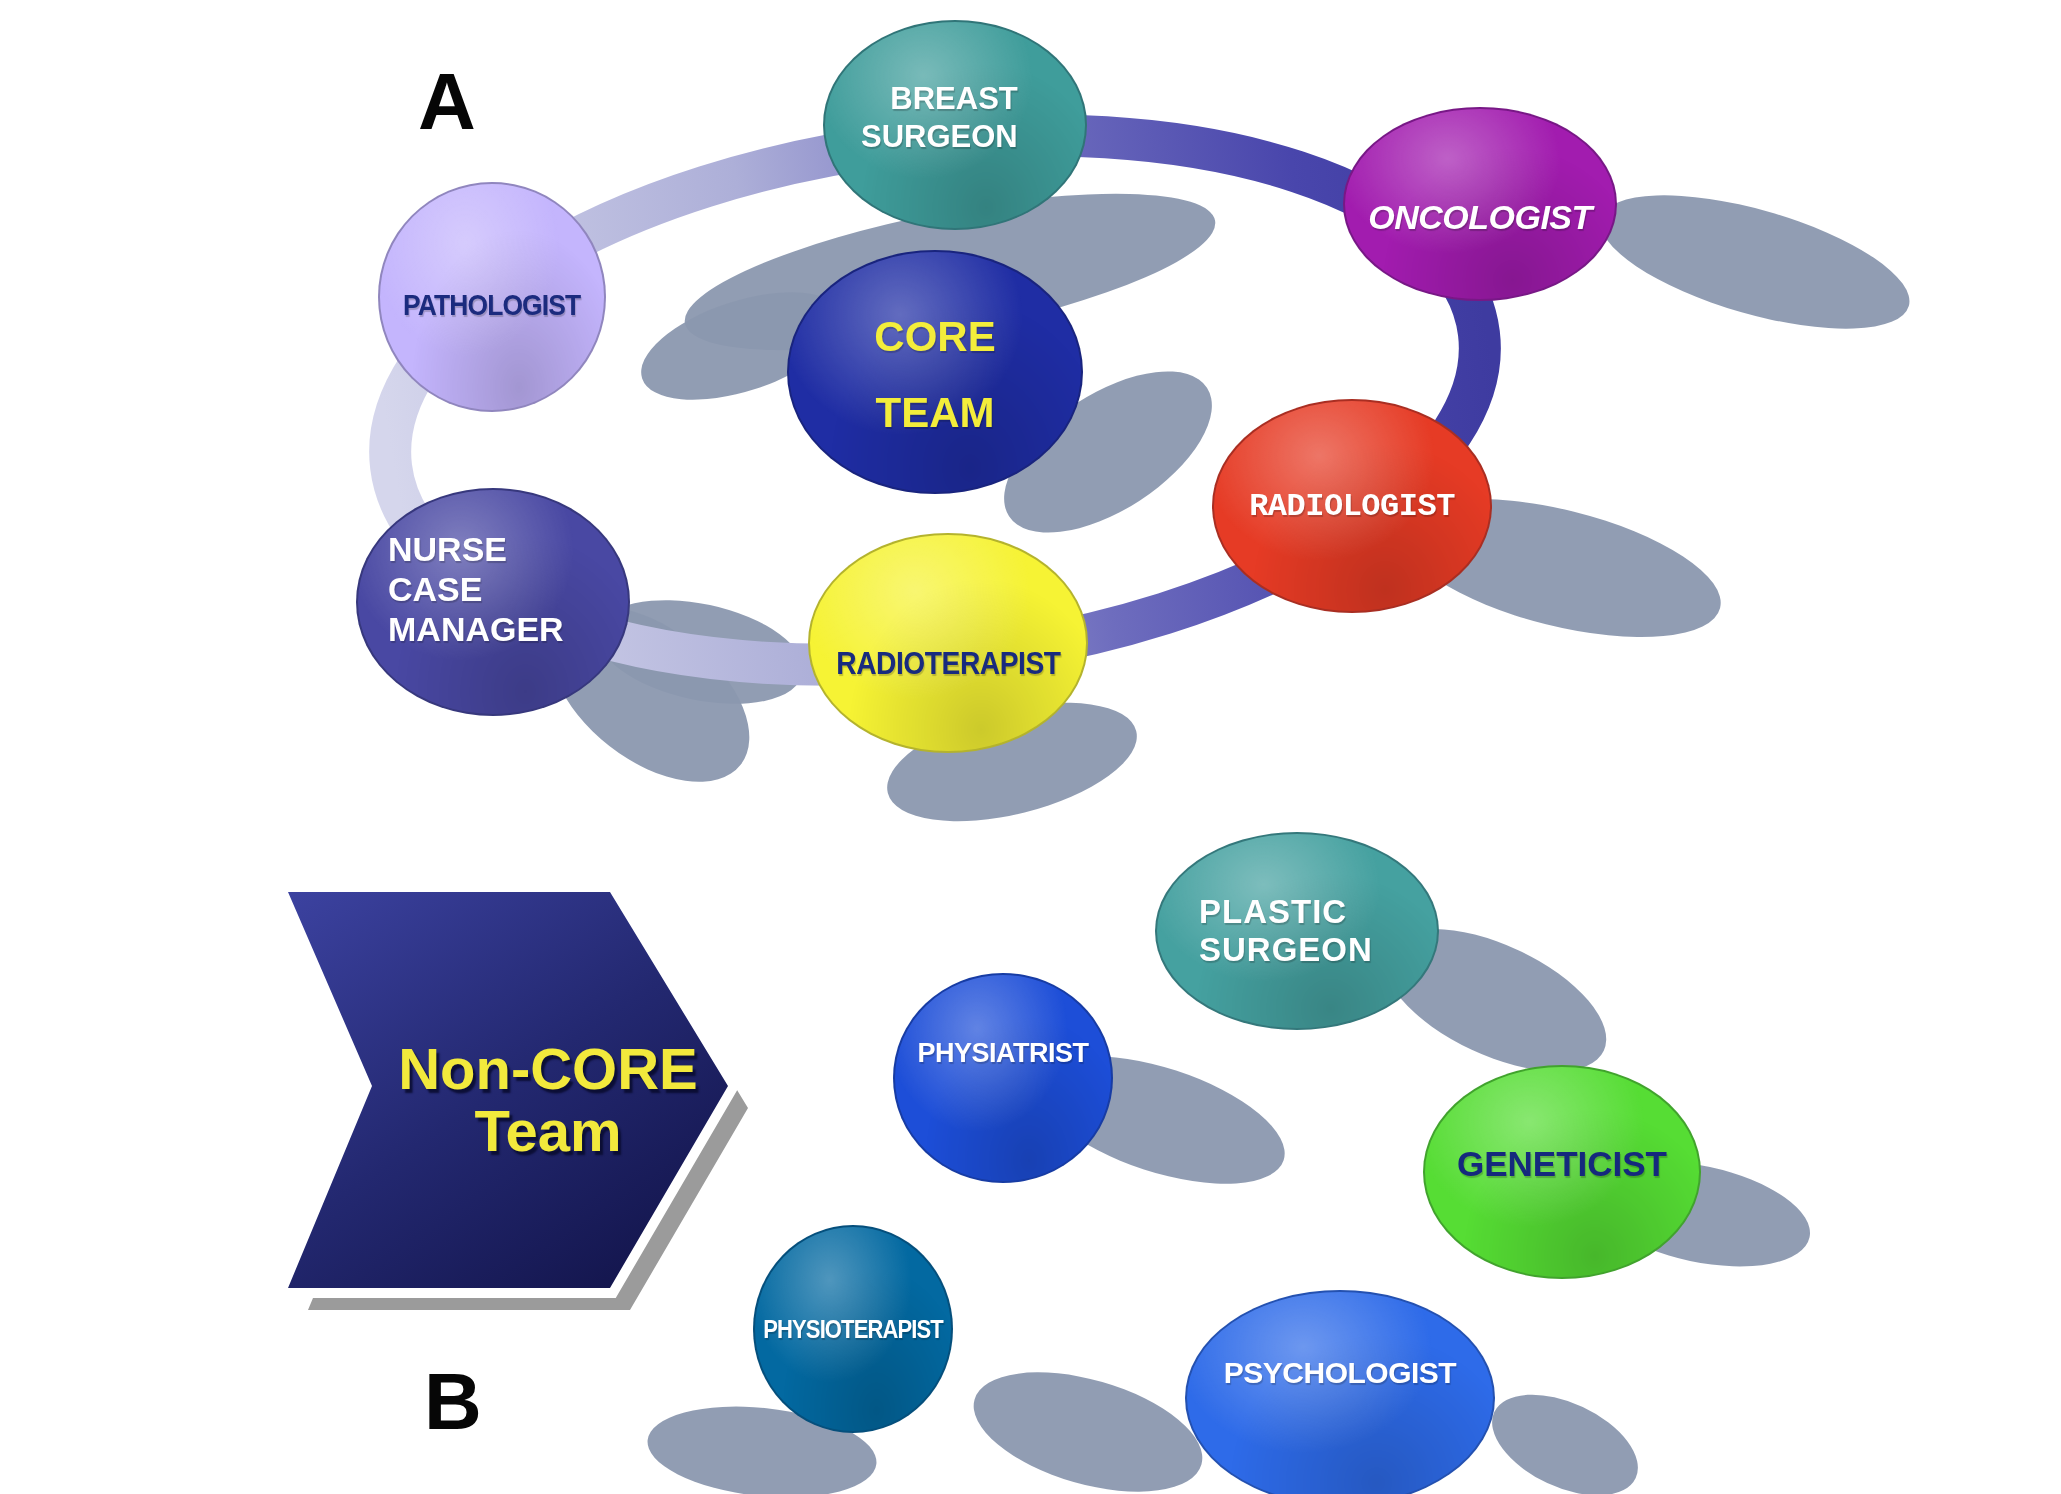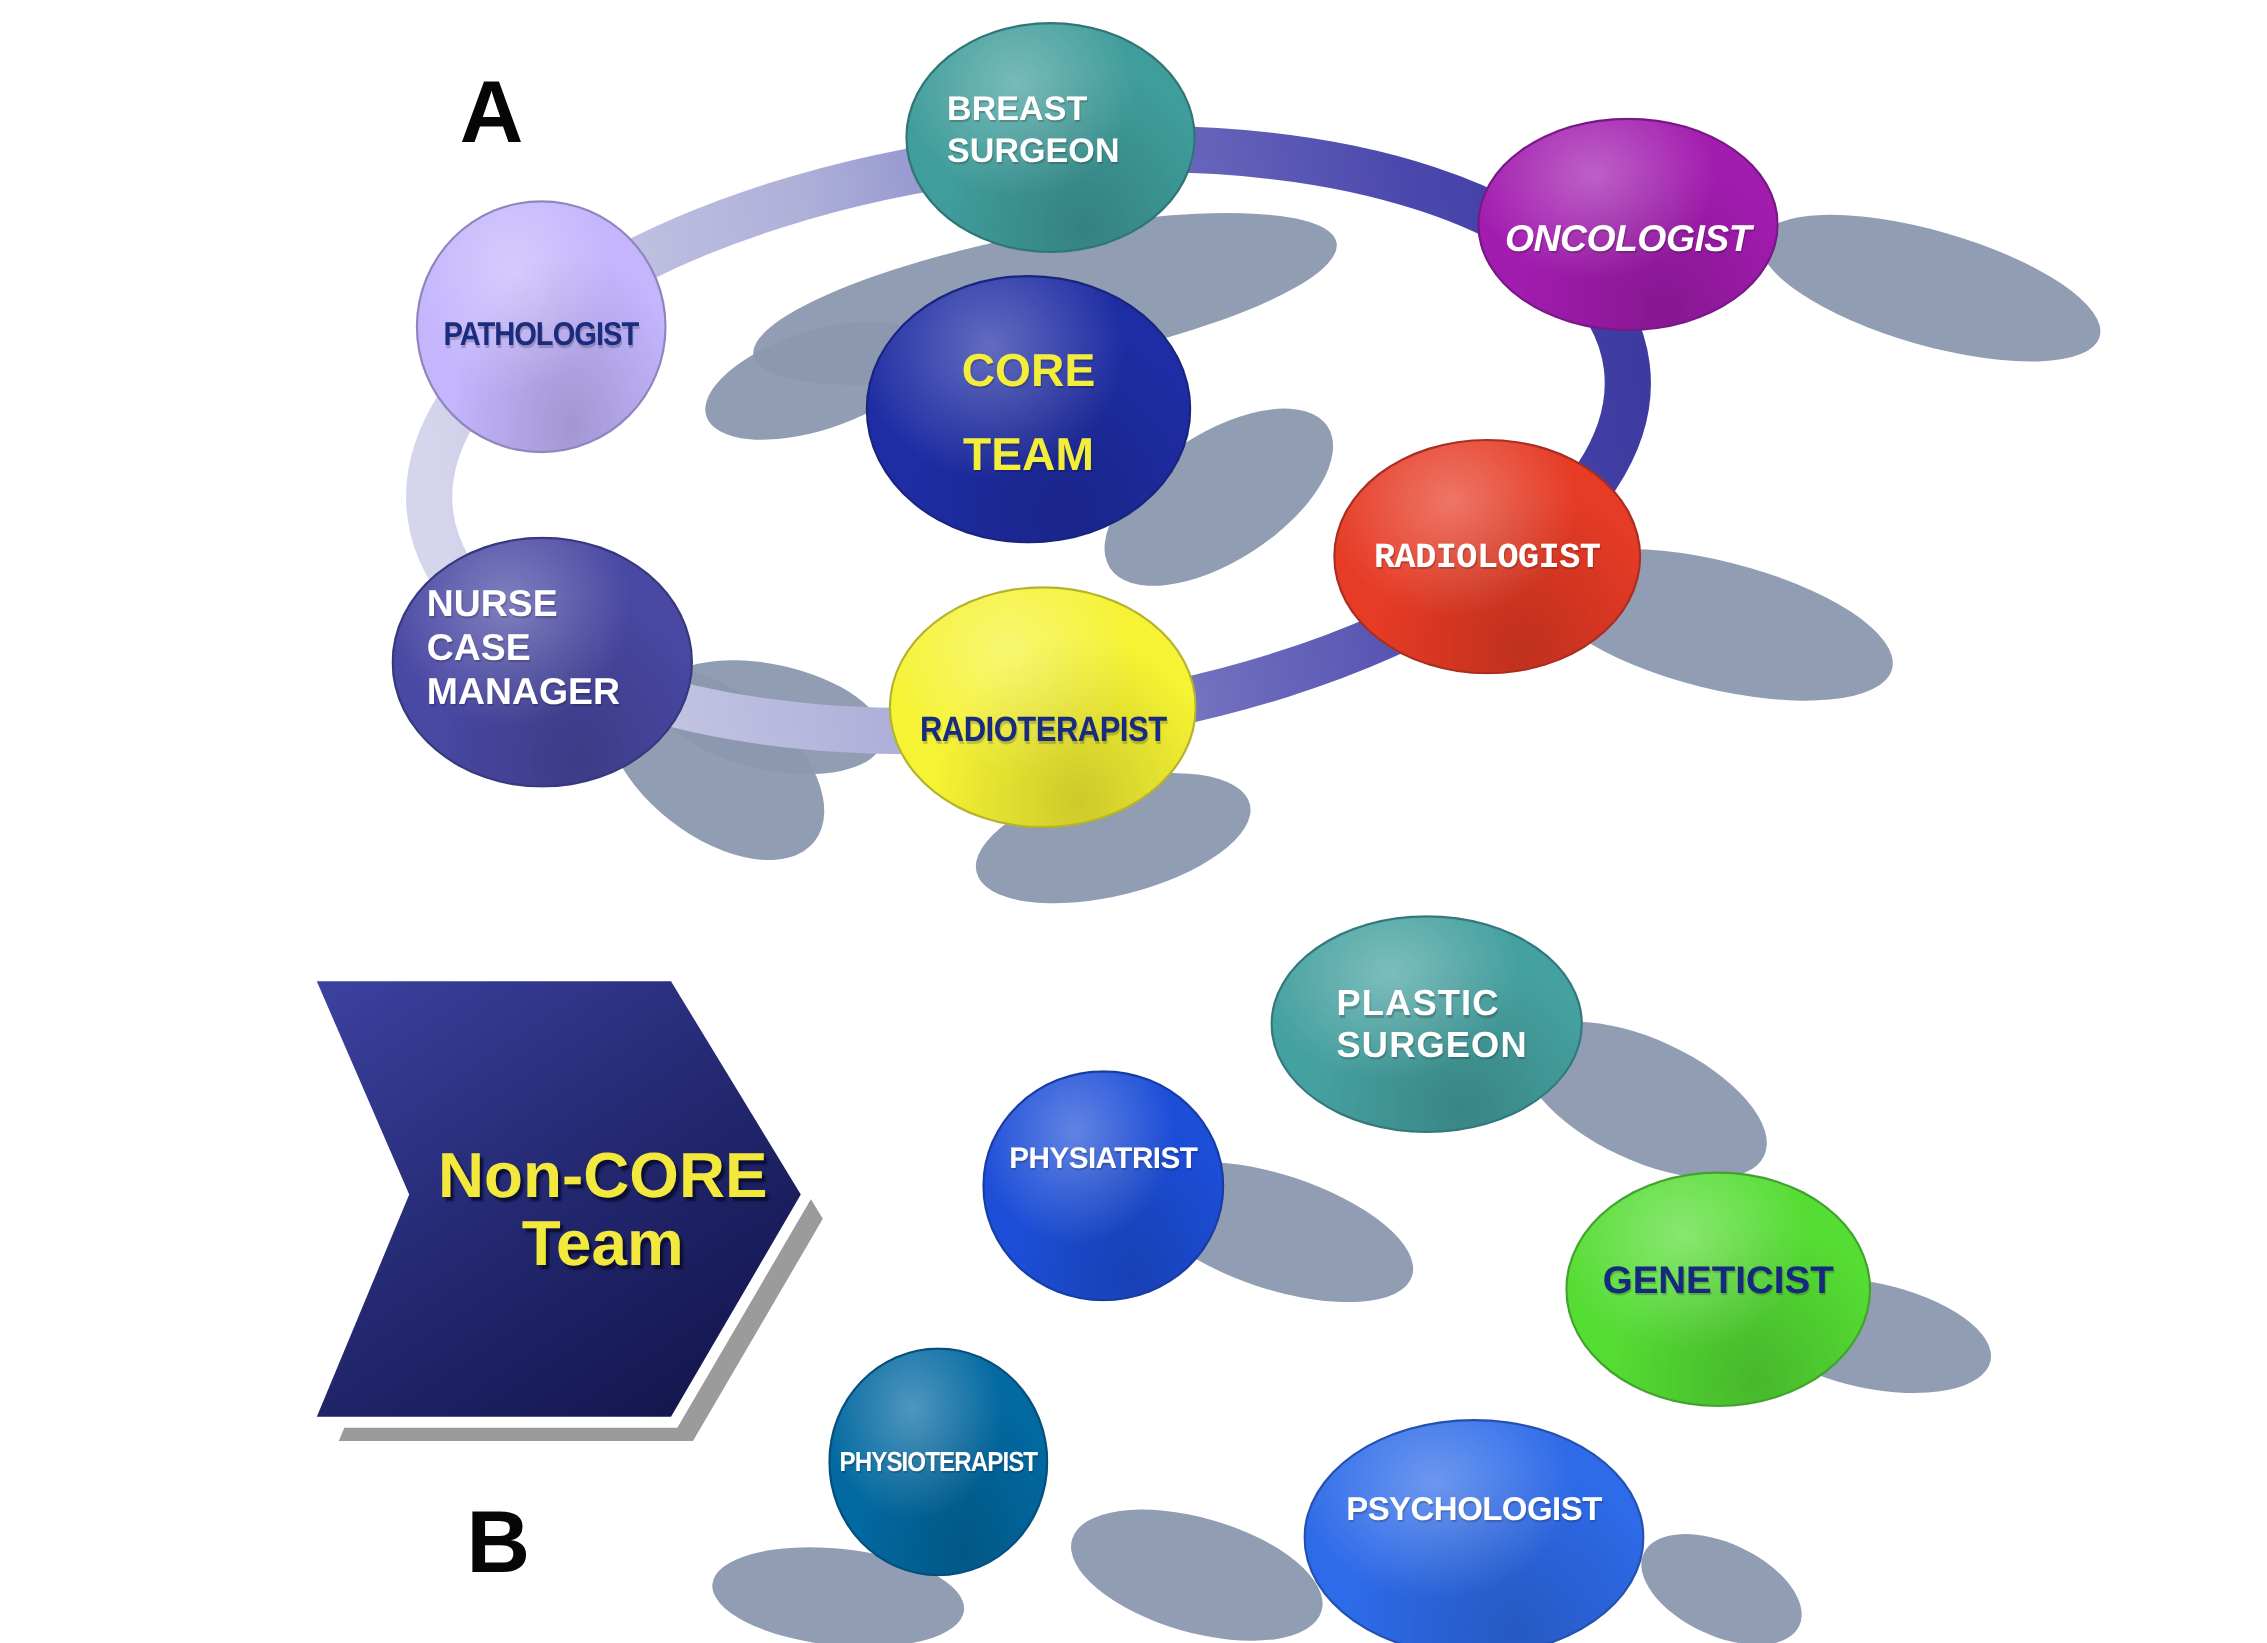--- a/index.html
+++ b/index.html
@@ -16,37 +16,37 @@
     content:"";position:absolute;inset:0;border-radius:50%;
     background:
       radial-gradient(ellipse at 38% 26%, rgba(255,255,255,.30), rgba(255,255,255,0) 48%),
       radial-gradient(ellipse at 62% 90%, rgba(0,0,0,.17), rgba(0,0,0,0) 55%);
   }
   .nlabel{position:relative;white-space:pre;text-align:center;text-shadow:1px 2px 1px rgba(0,0,0,.20);}
   .condensed{display:inline-block;transform:scaleX(.88);transform-origin:50% 50%;}
 
   
   .n-breast{left:823px;top:20px;width:264px;height:210px;justify-content:flex-start;padding-left:36px;padding-bottom:14px;}
-  .n-breast .nlabel{text-align:left;font-size:31px;line-height:38px;}
+  .n-breast .nlabel{text-align:right;font-size:31px;line-height:38px;}
   .n-onco{left:1343px;top:107px;width:274px;height:194px;padding-top:26px;}
   .n-onco .nlabel{font-size:34px;letter-spacing:-.5px;}
   .n-patho{left:378px;top:182px;width:228px;height:230px;padding-top:16px;}
   .n-patho .nlabel{font-size:30px;letter-spacing:-1px;}
   .n-core{left:787px;top:250px;width:296px;height:244px;padding-top:6px;}
   .n-core .nlabel{font-size:42px;line-height:76px;}
   .n-radio{left:1212px;top:399px;width:280px;height:214px;}
   .n-radio .nlabel{font-size:32px;letter-spacing:-.5px;font-family:Liberation Mono, monospace;}
   .n-nurse{left:356px;top:488px;width:274px;height:228px;justify-content:flex-start;padding-left:30px;padding-bottom:26px;}
   .n-nurse .nlabel{text-align:left;font-size:34px;line-height:40px;}
   .n-rdt{left:808px;top:533px;width:280px;height:220px;padding-top:40px;}
   .n-rdt .nlabel{font-size:32px;letter-spacing:-.5px;}
 
   
   .n-plastic{left:1155px;top:832px;width:284px;height:198px;justify-content:flex-start;padding-left:42px;}
-  .n-plastic .nlabel{text-align:left;font-size:33px;line-height:38px;letter-spacing:1px;margin-left:16px;}
+  .n-plastic .nlabel{text-align:left;font-size:33px;line-height:38px;letter-spacing:1px;}
   .n-physia{left:893px;top:973px;width:220px;height:210px;padding-bottom:50px;}
   .n-physia .nlabel{font-size:27px;letter-spacing:-.5px;}
   .n-gene{left:1423px;top:1065px;width:278px;height:214px;padding-bottom:16px;}
   .n-gene .nlabel{font-size:35px;}
   .n-physio{left:753px;top:1225px;width:200px;height:208px;}
   .n-physio .nlabel{font-size:25px;letter-spacing:-1px;}
   .n-psycho{left:1185px;top:1290px;width:310px;height:216px;padding-bottom:50px;}
   .n-psycho .nlabel{font-size:30px;letter-spacing:-.5px;}
 
   .plabel{position:absolute;z-index:3;font-size:80px;color:#060606;line-height:1;}

